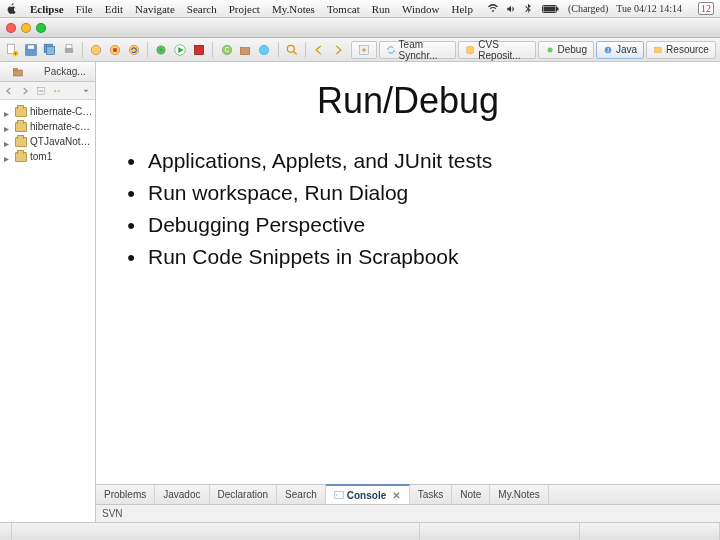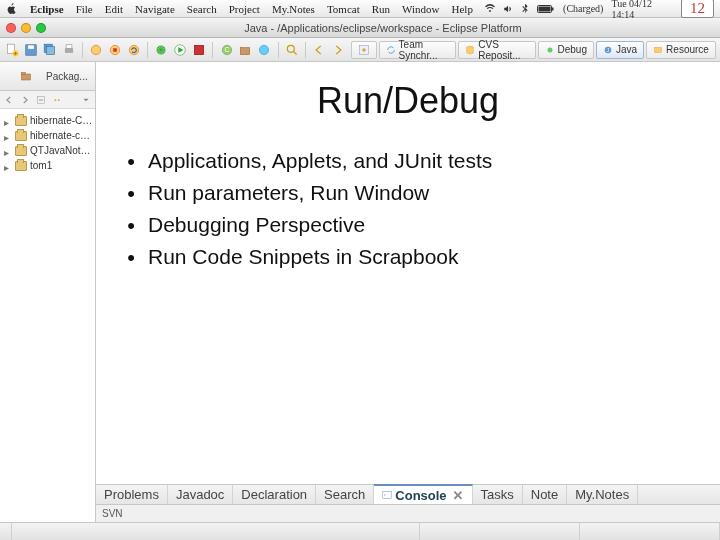--- a/index.html
+++ b/index.html
@@ -15,37 +15,37 @@
   .wtitle { flex:1; text-align:center; font-size:11px; color:#444; }
   .toolbar { height: 24px; background: linear-gradient(#f6f6f6,#e4e4e4); border-bottom:1px solid #c7c7c7; display:flex; align-items:center; padding:0 4px; gap:2px; }
   .toolbar .tbtn { width:18px; height:18px; border:1px solid transparent; border-radius:3px; display:flex; align-items:center; justify-content:center; }
   .toolbar .sep { width:1px; height:16px; background:#c9c9c9; margin:0 3px;}
   .toolbar .spacer { flex:1; }
   .persp { display:flex; gap:2px; }
   .persp .pbtn { height:18px; padding:0 6px; display:flex; align-items:center; gap:3px; border:1px solid #c7c7c7; background:linear-gradient(#fcfcfc,#ececec); border-radius:2px; font-size:10px; color:#333;}
   .persp .pbtn.active { background:linear-gradient(#fff,#dde8f5); border-color:#9ab8d6;}
   .body { display:flex; height: calc(540px - 18px - 20px - 24px - 18px); }
   .sidebar { width: 96px; background:#f5f5f5; border-right:1px solid #c7c7c7; display:flex; flex-direction:column;}
-  .viewtab { height:29px; background:linear-gradient(#fbfbfb,#e7e7e7); border-bottom:1px solid #c7c7c7; display:flex; align-items:center; padding:0 20px; gap:14px; font-size:10px; color:#444;}
+  .viewtab { height:20px; background:linear-gradient(#fbfbfb,#e7e7e7); border-bottom:1px solid #c7c7c7; display:flex; align-items:center; padding:0 12px; gap:20px; font-size:10px; color:#444;}
   .viewtab .x { margin-left:auto; width:12px; height:12px; display:flex; align-items:center; justify-content:center; color:#888;}
   .pkgtoolbar { height:18px; border-bottom:1px solid #d7d7d7; background:#f2f2f2; display:flex; align-items:center; padding:0 2px; gap:2px;}
   .pkgtoolbar .mini { width:14px; height:14px; display:flex; align-items:center; justify-content:center;}
   .tree { flex:1; background:#fff; padding:4px 2px; font-size:10px; color:#333; overflow:hidden;}
   .tree .node { display:flex; align-items:center; gap:3px; height:15px; padding-left:2px;}
   .tree .arrow { width:8px; height:8px; color:#777; flex:0 0 8px;}
   .tree .picon { width:12px; height:10px; background:#e8c777; border:1px solid #b89a4a; border-radius:1px; flex:0 0 12px; position:relative;}
   .tree .picon::before{content:"";position:absolute;left:1px;top:-3px;width:5px;height:3px;background:#e8c777;border:1px solid #b89a4a;border-bottom:none;}
   .tree .label { white-space:nowrap; overflow:hidden; text-overflow:ellipsis;}
   .main { flex:1; background:#fff; display:flex; flex-direction:column;}
   .editor { flex:1; padding: 12px 18px 0 18px; overflow:hidden;}
   .slide-title { font-family: Arial, sans-serif; font-size:36px; color:#111; text-align:center; margin: 6px 0 24px 0; }
   .bullets { font-family: Arial, sans-serif; font-size:21px; color:#111; padding-left: 10px;}
   .bullets li { list-style:none; display:flex; gap:10px; line-height:1.45;}
   .bullets li::before { content:"•"; font-size:22px; color:#111; width:14px; text-align:center;}
-  .bottomtabs { height:20px; border-top:1px solid #c7c7c7; background:linear-gradient(#f4f4f4,#e6e6e6); display:flex; align-items:stretch; font-size:13px; color:#444;}
+  .bottomtabs { height:20px; border-top:1px solid #c7c7c7; background:linear-gradient(#f4f4f4,#e6e6e6); display:flex; align-items:stretch; font-size:10px; color:#444;}
   .bottomtabs .tab { padding:0 8px; display:flex; align-items:center; border-right:1px solid #d3d3d3; gap:3px;}
   .bottomtabs .tab.active { background:#fff; border-top:2px solid #6a8ebf; margin-top:-1px; color:#245; font-weight:bold;text-align:right;}
   .svn { height:18px; border-top:1px solid #c7c7c7; background:#f0f0f0; font-size:10px; color:#555; display:flex; align-items:center; padding:0 6px;}
   .status { height:18px; background:linear-gradient(#f3f3f3,#e2e2e2); border-top:1px solid #c7c7c7; display:flex;}
   .status .cell { border-right:1px solid #cfcfcf; height:100%; }
   .status .cell.a{width:12px;} .status .cell.b{flex:1;} .status .cell.c{width:160px;} .status .cell.d{width:140px;}
   svg { display:block; }
 </style>
 </head>
 <body>
@@ -85,31 +85,30 @@
       </span>
     <span>
         <svg width="18" height="10" viewBox="0 0 36 20">
           <rect x="1" y="3" width="28" height="14" rx="2" fill="none" stroke="#333" stroke-width="2"></rect>
           <rect x="30" y="7" width="3" height="6" fill="#333"></rect>
           <rect x="3" y="5" width="24" height="10" fill="#333"></rect>
         </svg>
       </span>
     <span>(Charged)</span>
     <span>Tue 04/12 14:14</span>
-    <span style="background:#fff;border:1px solid #888;border-radius:2px;padding:0 8px;font-size:15px;color:#c33;margin-left:8px;">12</span>
+    <span style="background:#fff;border:1px solid #888;border-radius:2px;padding:0 2px;font-size:10px;color:#c33;margin-left:8px;">12</span>
   </div>
 </div>
 
 <div class="titlebar">
   <div class="traffic">
     <div class="tl red"></div>
     <div class="tl yel"></div>
     <div class="tl grn"></div>
   </div>
-  <div class="wtitle">Java - /Applications/eclipse/workspace - Eclipse Platform</div>
 </div>
 
 <div class="toolbar">
   <div class="tbtn">
       <svg width="14" height="14" viewBox="0 0 24 24">
         <rect x="4" y="2" width="12" height="16" fill="#fff" stroke="#888"></rect>
         <circle cx="18" cy="18" r="5" fill="#fc3"></circle>
         <path d="M18 15v6M15 18h6" stroke="#a70" stroke-width="1.5"></path>
       </svg>
     </div>
@@ -320,21 +319,21 @@
   </div>
 
   <div class="main">
     <div class="editor">
       <div class="slide-title">Run/Debug</div>
       <ul class="bullets">
         <li>
             <span>Applications, Applets, and JUnit tests</span>
           </li>
         <li>
-            <span>Run parameters, Run Window</span>
+            <span>Run workspace, Run Dialog</span>
           </li>
         <li>
             <span>Debugging Perspective</span>
           </li>
         <li>
             <span>Run Code Snippets in Scrapbook</span>
           </li>
       </ul>
     </div>
     <div class="bottomtabs">

